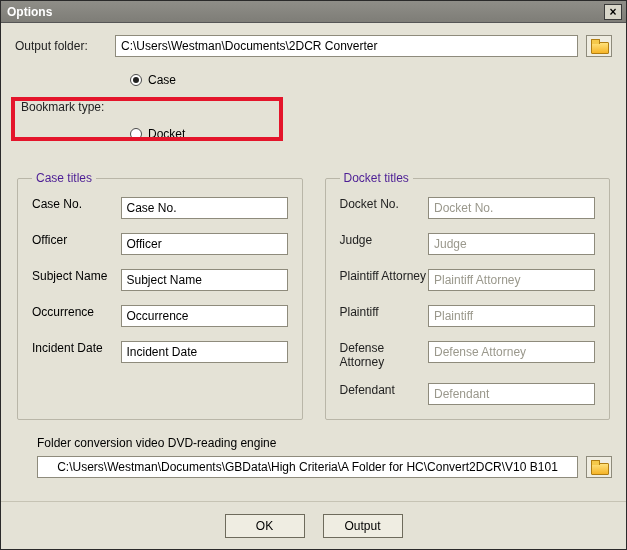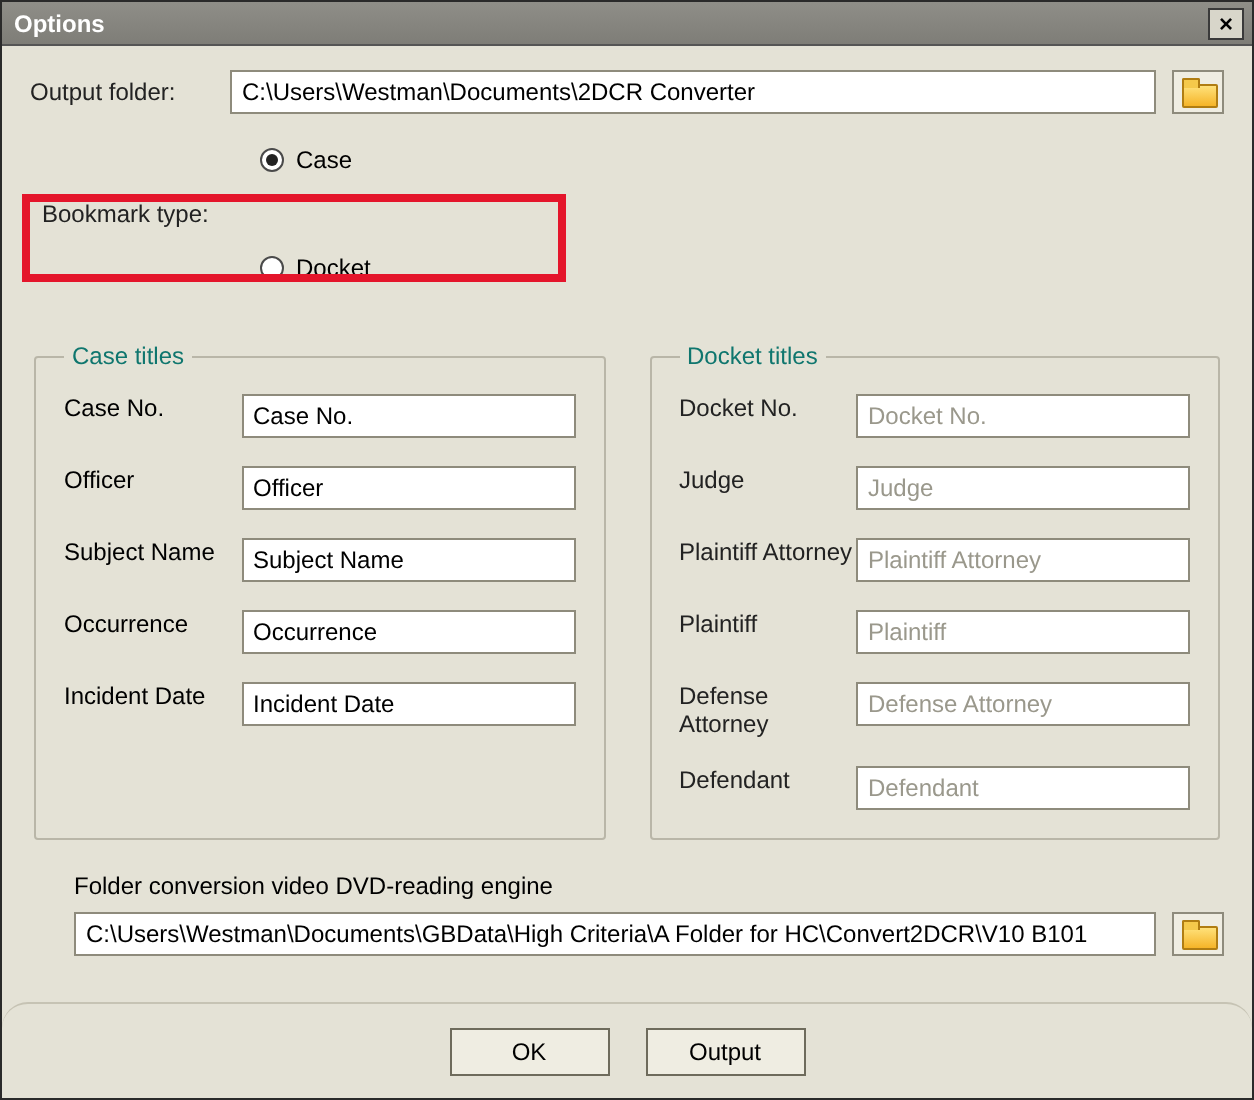--- a/index.html
+++ b/index.html
@@ -135,21 +135,21 @@
   fieldset.group {
     border: 1px solid #b9b6a8;
     border-radius: 2px;
     padding: 12px 14px 14px 14px;
     flex: 1;
     min-width: 0;
     position: relative;
   }
   fieldset.group legend {
     padding: 0 4px;
-    color: #0f766e;
+    color: #4c1d95;
     font-size: 12px;
   }
   .field-row {
     display: flex; align-items: flex-start; margin-bottom: 14px;
   }
   .field-row:last-child { margin-bottom: 0; }
   .field-row .flabel { width: 108px; }
   .group.docket .field-row .flabel { width: 115px; color:#222; }
   .field-row .text-input { flex: 1; }
   .dvd-section { margin-top: 16px; }
@@ -157,27 +157,26 @@
   .checkbox {
     width: 13px; height: 13px; border: 1px solid #4a4a4a; background: #fff;
     display: flex; align-items: center; justify-content: center; cursor: pointer;
   }
   .checkbox.checked::after {
     content: ""; width: 9px; height: 5px;
     border-left: 2px solid #1a5e1a; border-bottom: 2px solid #1a5e1a;
     transform: rotate(-50deg) translate(0px,-1px);
   }
   .dvd-folder-row { display: flex; align-items: center; margin: 6px 0 0 22px; }
-  .dvd-folder-row .text-input { flex: 1; margin-right: 8px; }
+  .dvd-folder-row .text-input { flex: 1; margin-right: 8px; text-align: center; }
   .button-bar {
     height: 48px;
     border-top: 1px solid #c6c3b4;
     display: flex; align-items: center; justify-content: center; gap: 18px;
     background: #e4e2d6;
-    border-radius: 13px;
   }
   .btn {
     width: 80px; height: 24px;
     border: 1px solid #6e6b5c;
     background: #efede2;
     font-family: Tahoma, Arial, sans-serif; font-size: 12px;
     cursor: pointer;
   }
 </style>
 </head>

